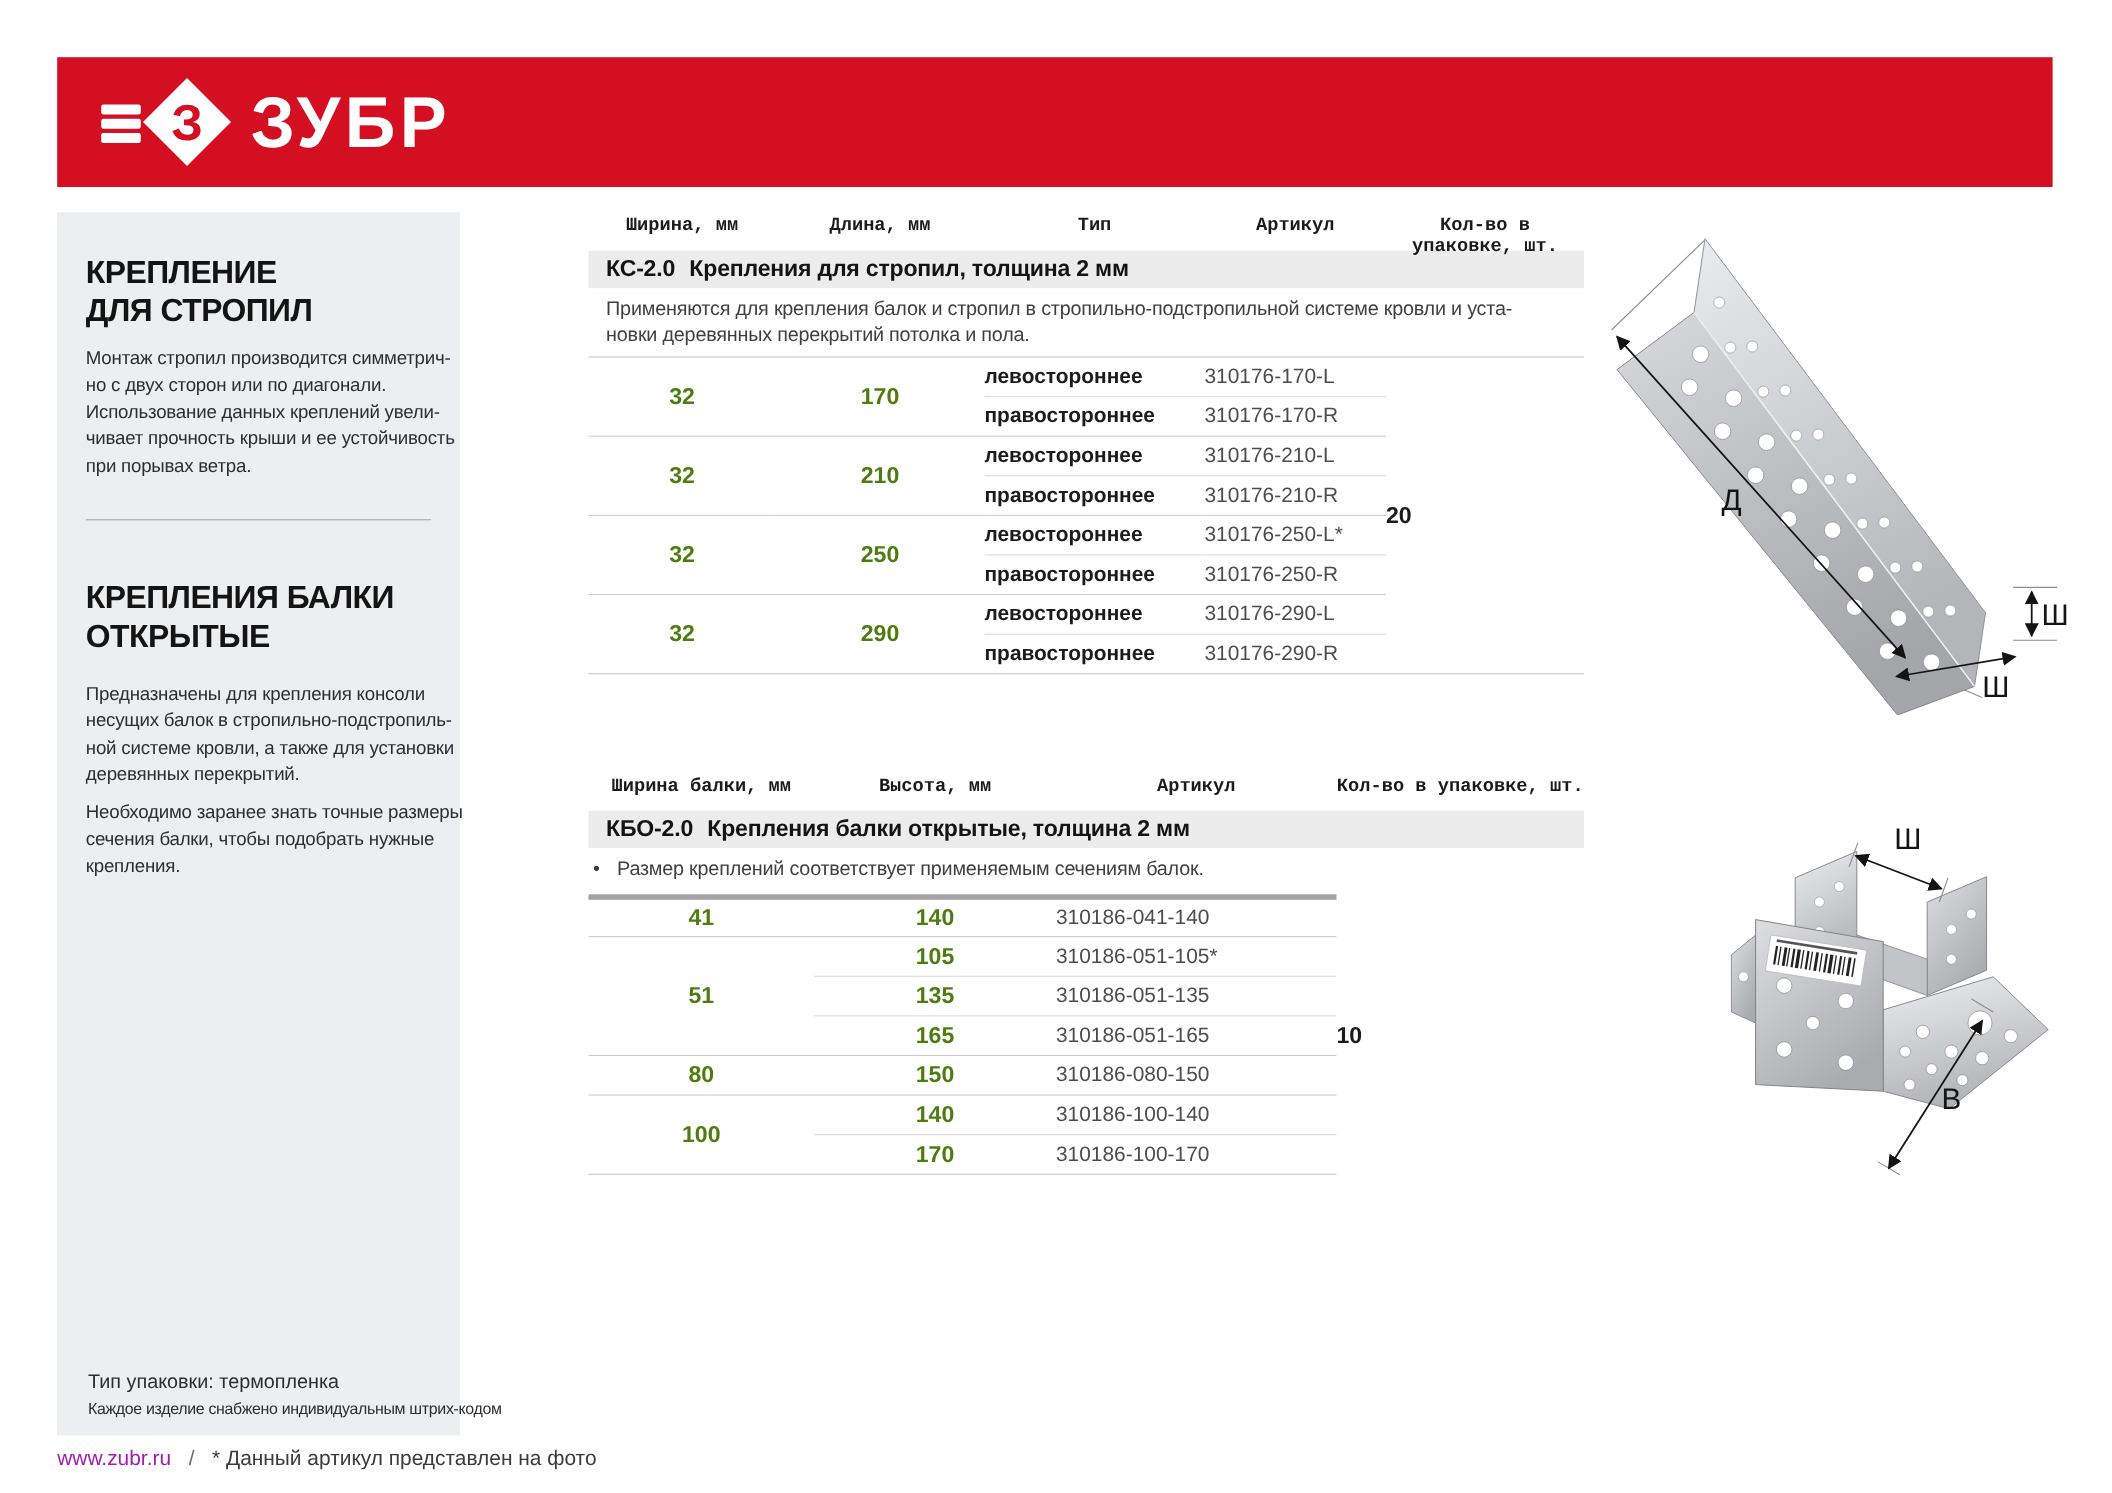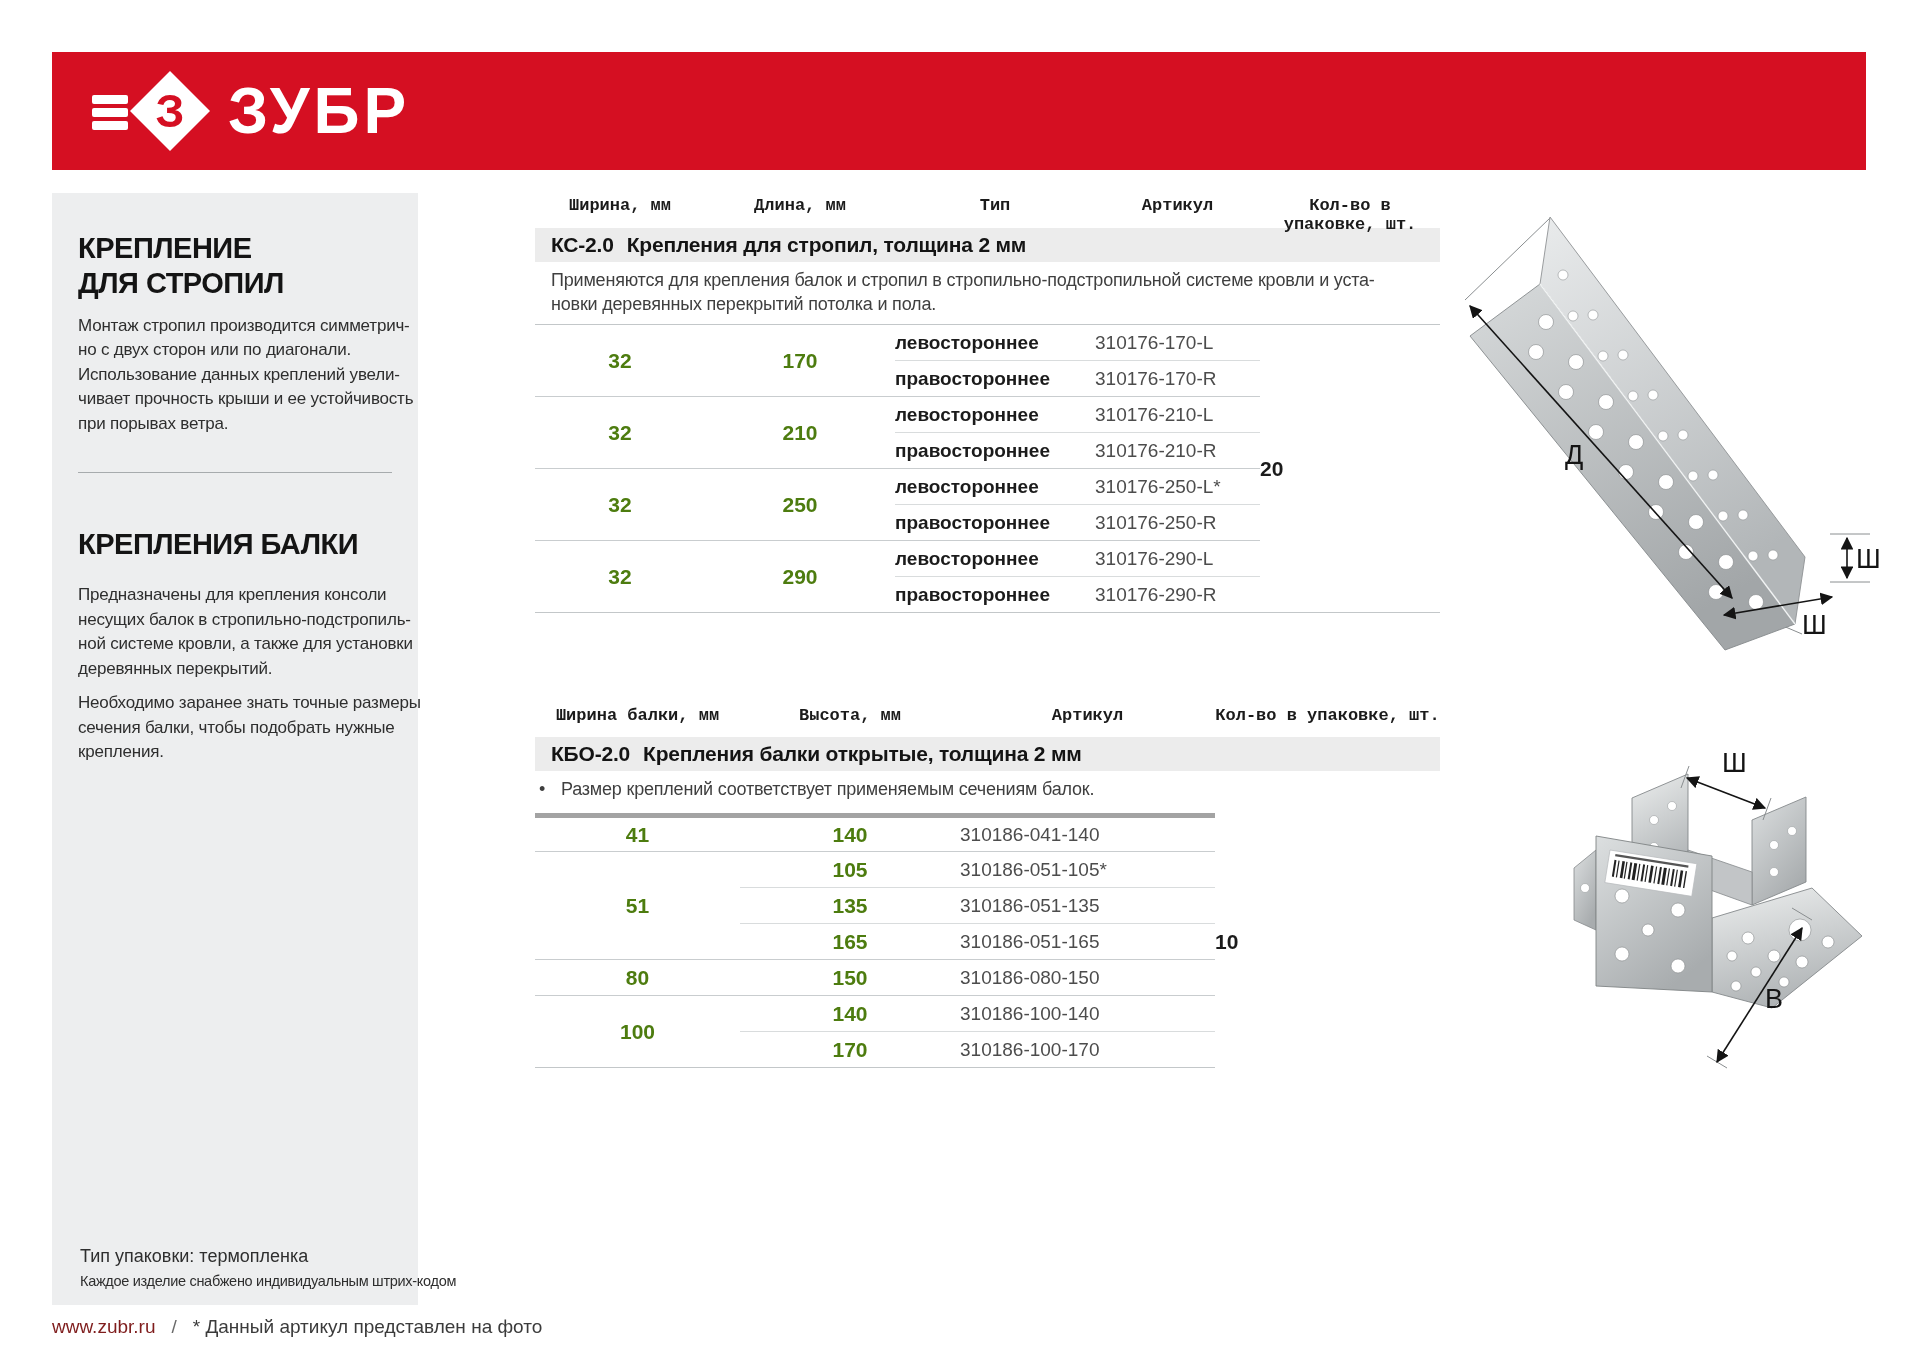--- a/index.html
+++ b/index.html
@@ -23,21 +23,21 @@
   .sb-divider{border:none;border-top:1px solid #a7abad;margin:36px 4px 0 0;}
   .sb-title2{margin-top:54px;}
   .sb-par2{margin-top:21px;}
   .sb-par3{margin-top:10px;}
   .sb-bottom{position:absolute;left:28px;bottom:16px;}
   .sb-pack-title{font-size:18px;color:#2e2e2e;white-space:nowrap;}
   .sb-pack-note{font-size:14.5px;color:#2e2e2e;letter-spacing:-0.3px;margin-top:6px;white-space:nowrap;}
 
   
   .footer{position:absolute;left:52px;top:1316px;display:flex;gap:16px;font-size:19px;align-items:baseline;}
-  .footer-url{color:#7f1d1d;text-decoration:none;}
+  .footer-url{color:#a21caf;text-decoration:none;}
   .footer-sep{color:#6b6b6b;}
   .footer-note{color:#3b3b3b;}
 
   
   .tblock{position:absolute;left:535px;width:905px;}
   .tblock1{top:196px;}
   .tblock2{top:706px;}
   .thead{display:flex;font-size:17px;font-weight:bold;color:#1b1b1b;}
   .thead1{height:32px;}
   .thead2{height:31px;}
@@ -97,20 +97,21 @@
     <div class="sb-par sb-par1">
       <span class="line">Монтаж стропил производится симметрич-</span>
       <span class="line">но с двух сторон или по диагонали.</span>
       <span class="line">Использование данных креплений увели-</span>
       <span class="line">чивает прочность крыши и ее устойчивость</span>
       <span class="line">при порывах ветра.</span>
     </div>
     <hr class="sb-divider">
     <div class="sb-title sb-title2">
       <span class="line">КРЕПЛЕНИЯ БАЛКИ</span>
+      <span class="line">ОТКРЫТЫЕ</span>
     </div>
     <div class="sb-par sb-par2">
       <span class="line">Предназначены для крепления консоли</span>
       <span class="line">несущих балок в стропильно-подстропиль-</span>
       <span class="line">ной системе кровли, а также для установки</span>
       <span class="line">деревянных перекрытий.</span>
     </div>
     <div class="sb-par sb-par3">
       <span class="line">Необходимо заранее знать точные размеры</span>
       <span class="line">сечения балки, чтобы подобрать нужные</span>

